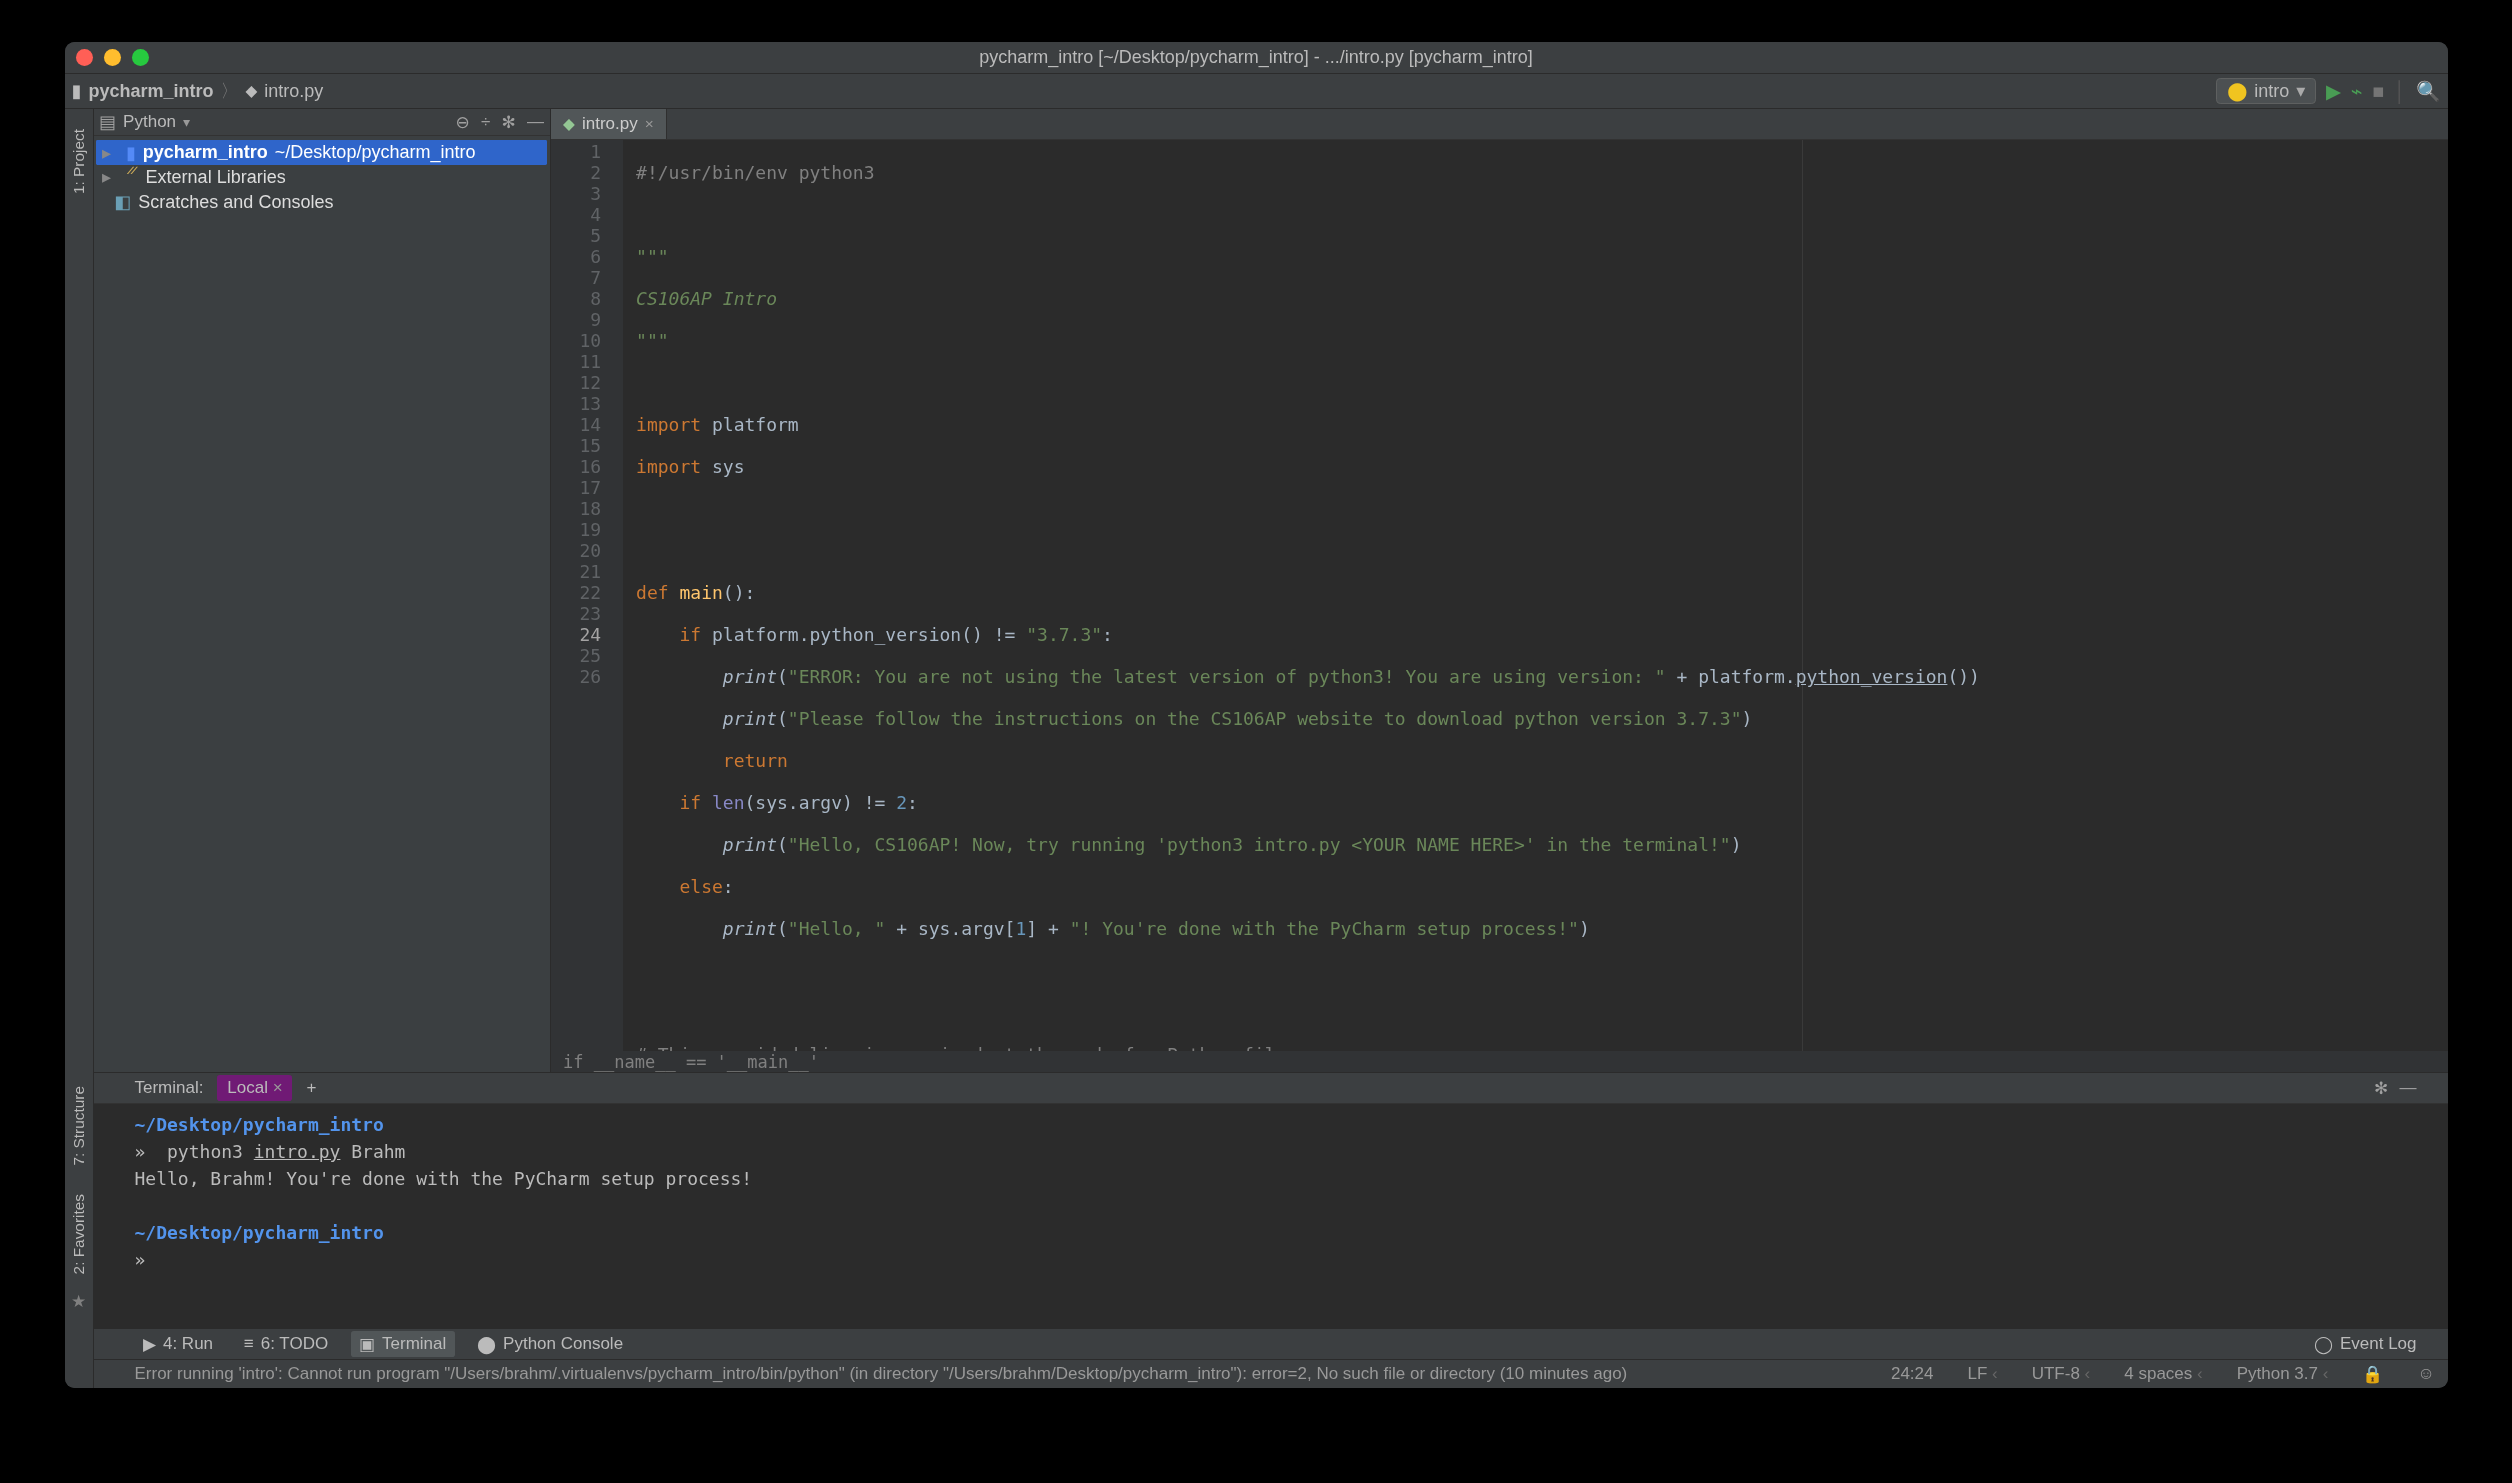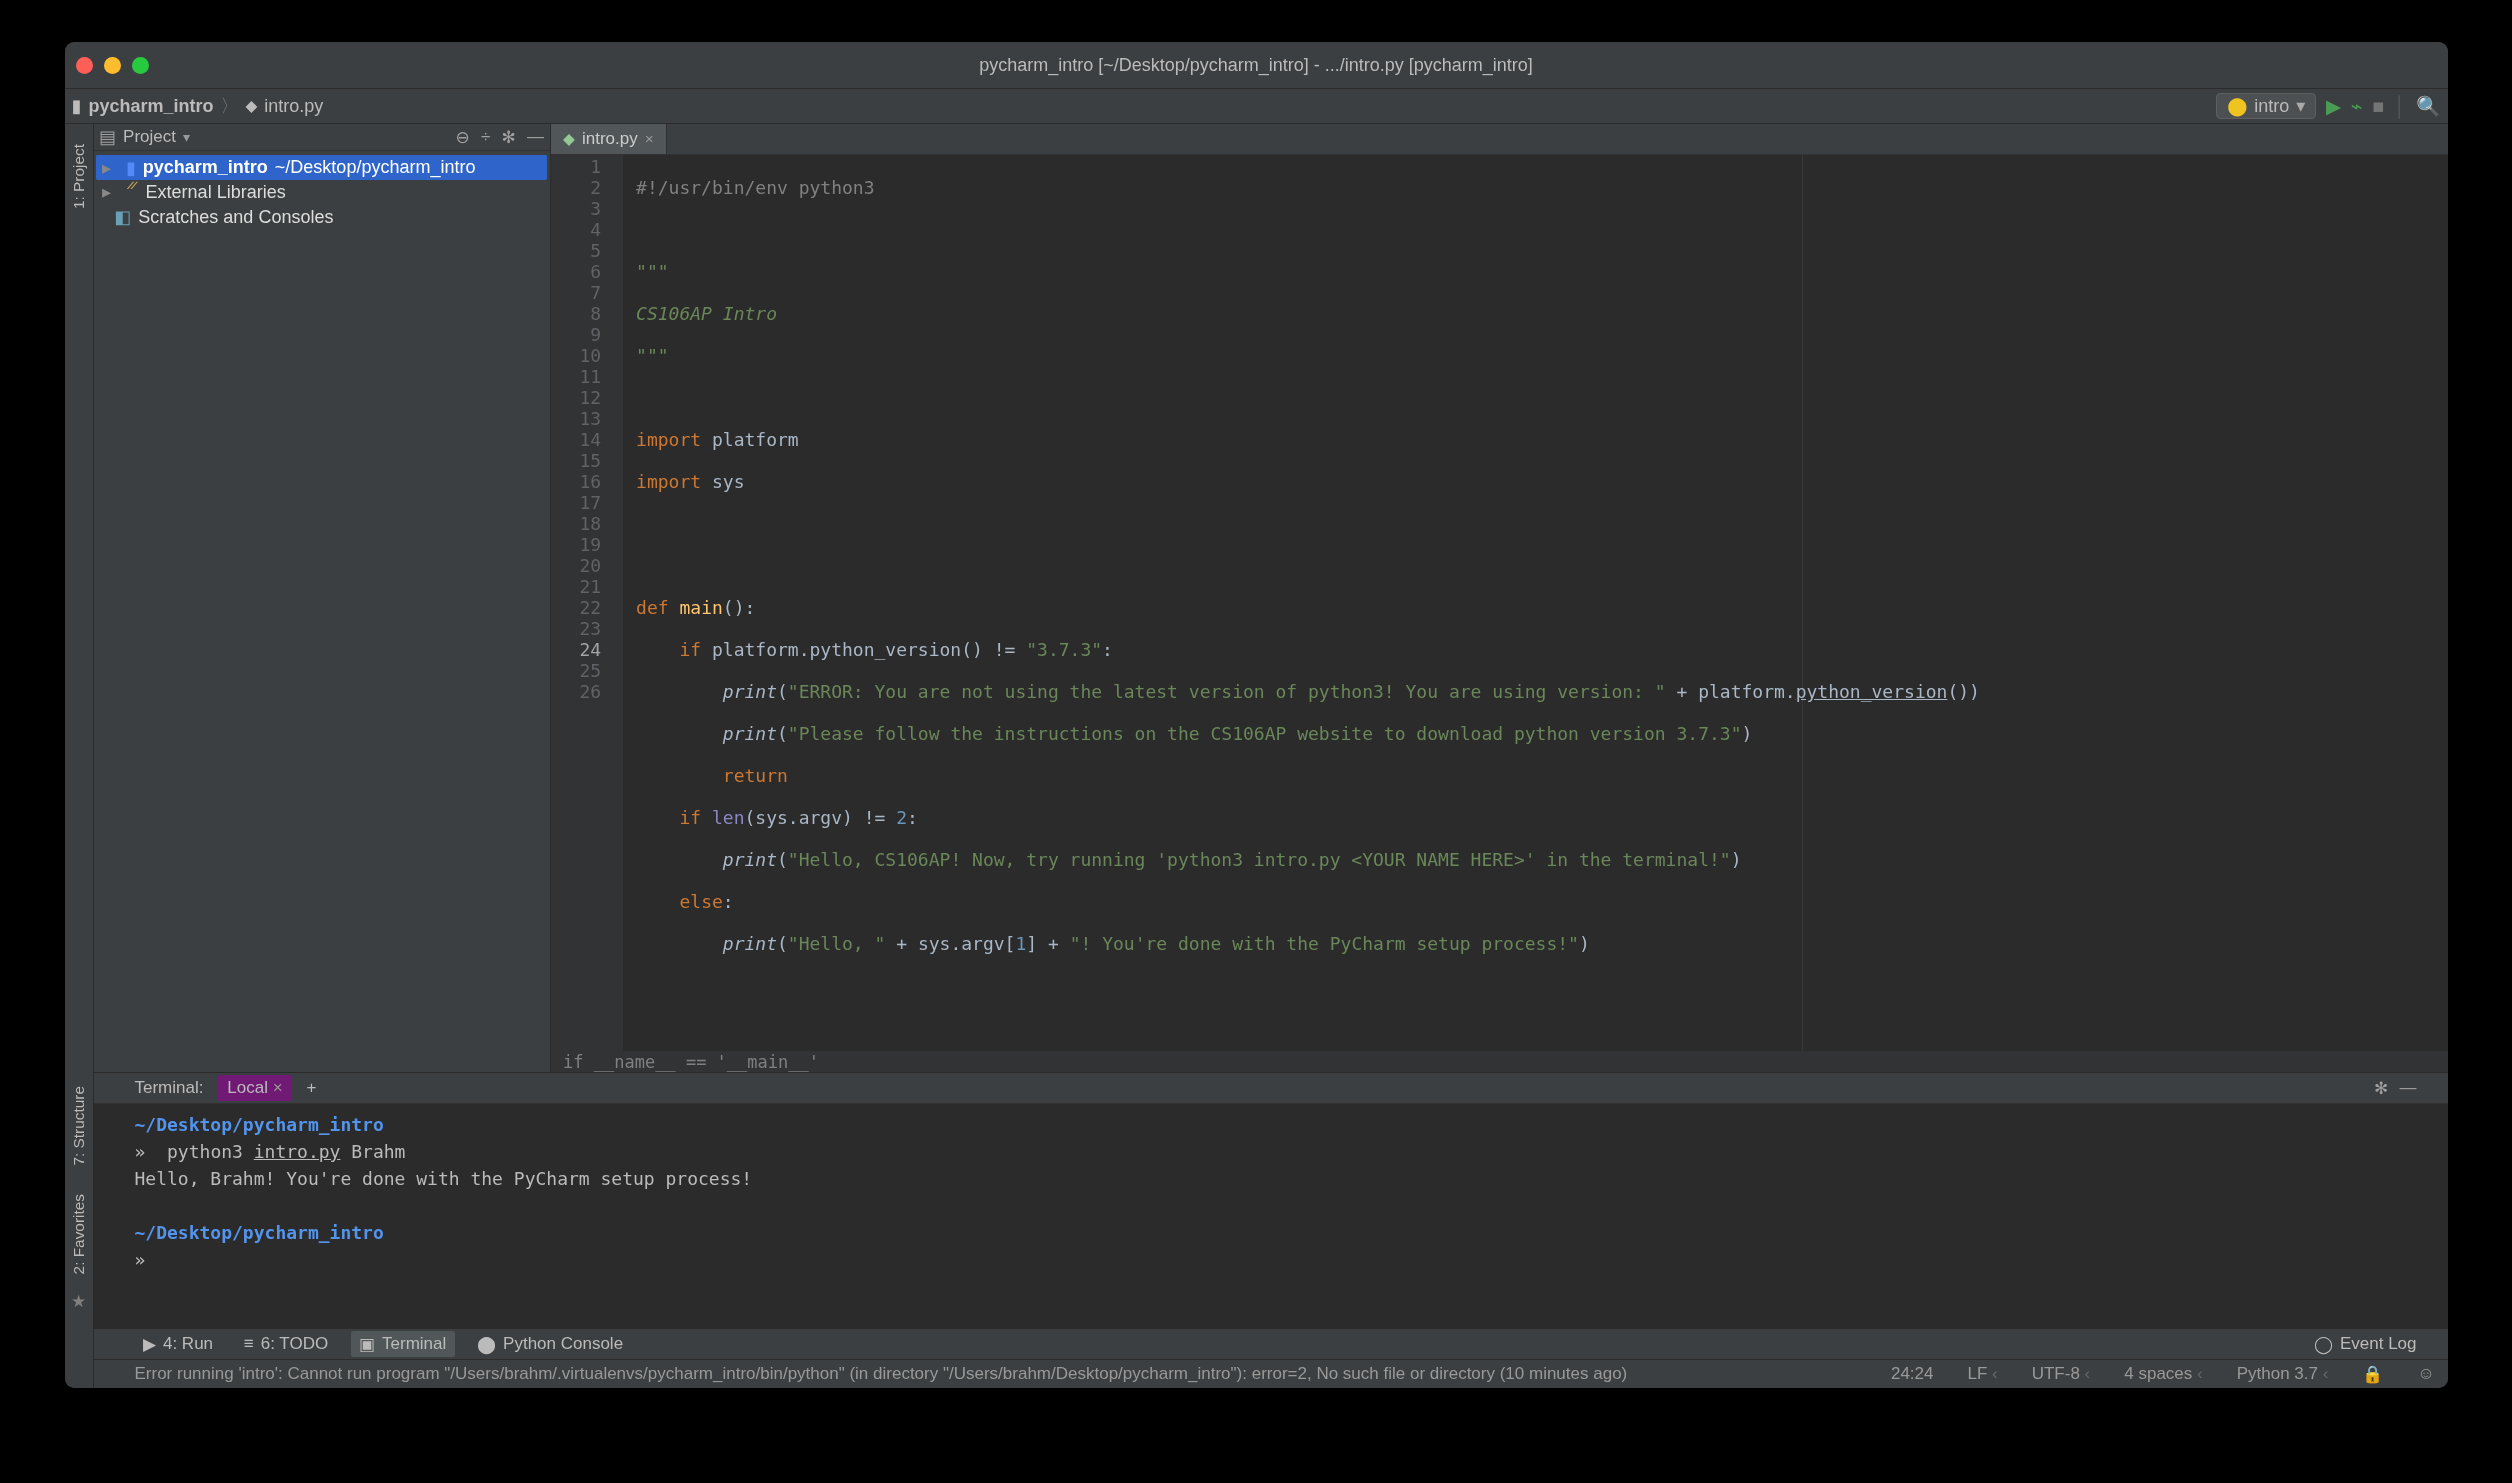--- a/index.html
+++ b/index.html
@@ -20,21 +20,21 @@
   height: 1346px;
   margin-top: 42px;
   background: #3c3f41;
   border-radius: 9.8px;
   box-shadow: 0 21px 70px rgba(0,0,0,0.6);
   display: flex;
   flex-direction: column;
   overflow: hidden;
 }
 .titlebar {
-  height: 47px;
+  height: 32px;
   background: #3c3f41;
   border-bottom: 0.7px solid #2b2b2b;
   display: flex;
   align-items: center;
   padding: 0 11.2px;
   position: relative;
 }
 .traffic { display: flex; gap: 11.2px; }
 .dot { width: 17px; height: 17px; border-radius: 50%; }
 .dot.red { background: #ff5f56; }
@@ -285,21 +285,21 @@
 
   <div class="main">
 
     <div class="left-gutter">
       <div class="vtab">1: Project</div>
     </div>
 
     <div class="project-panel">
       <div class="panel-header">
         <span style="color:#a0a0a0">▤</span>
-        <span class="title">Project</span>
+        <span class="title">Python</span>
         <span class="chev">▾</span>
         <div class="tools">
           <span>⊖</span>
           <span>÷</span>
           <span>✻</span>
           <span>—</span>
         </div>
       </div>
       <div class="tree">
         <div class="tree-row sel">

